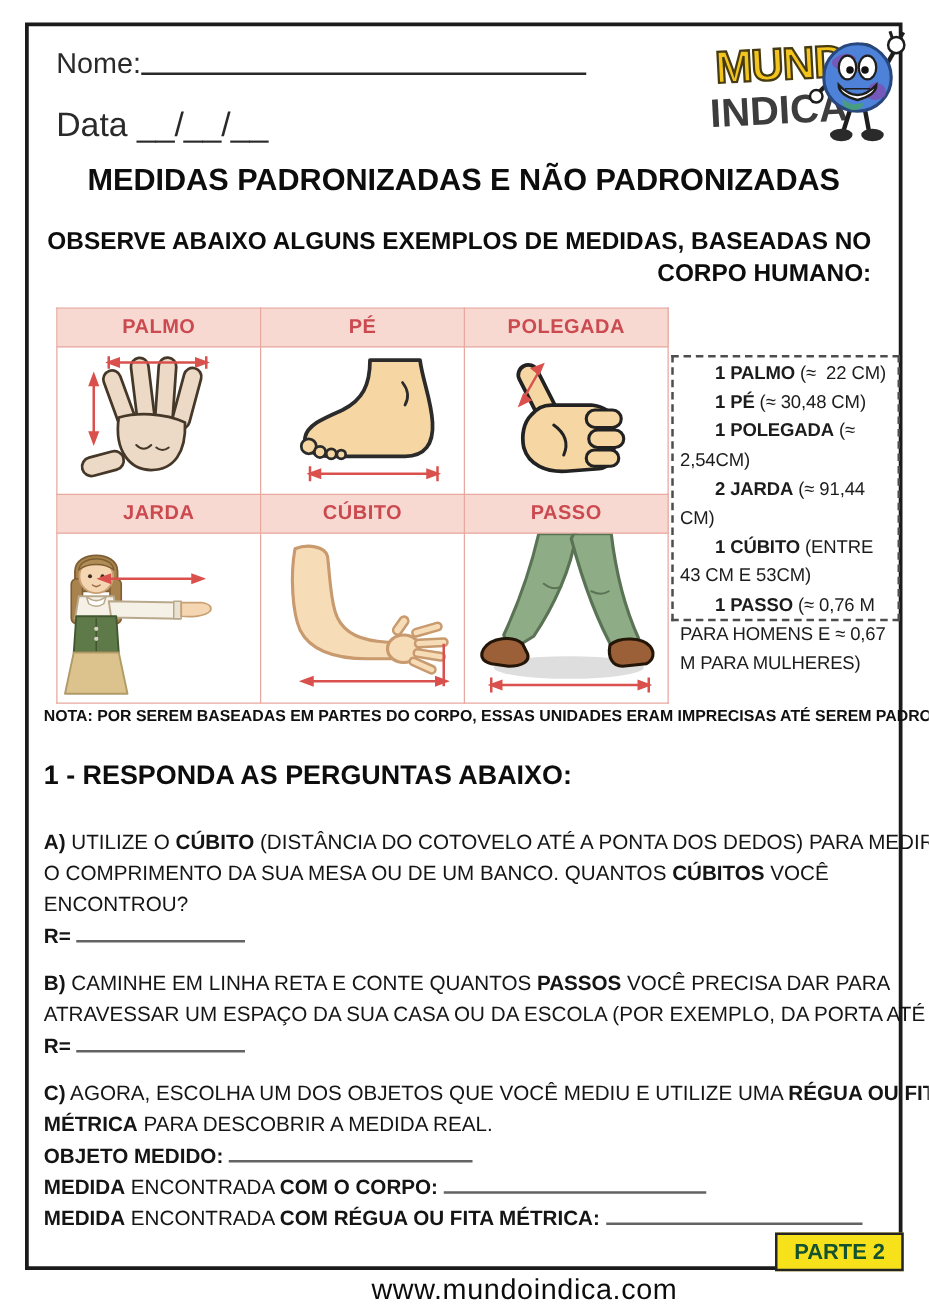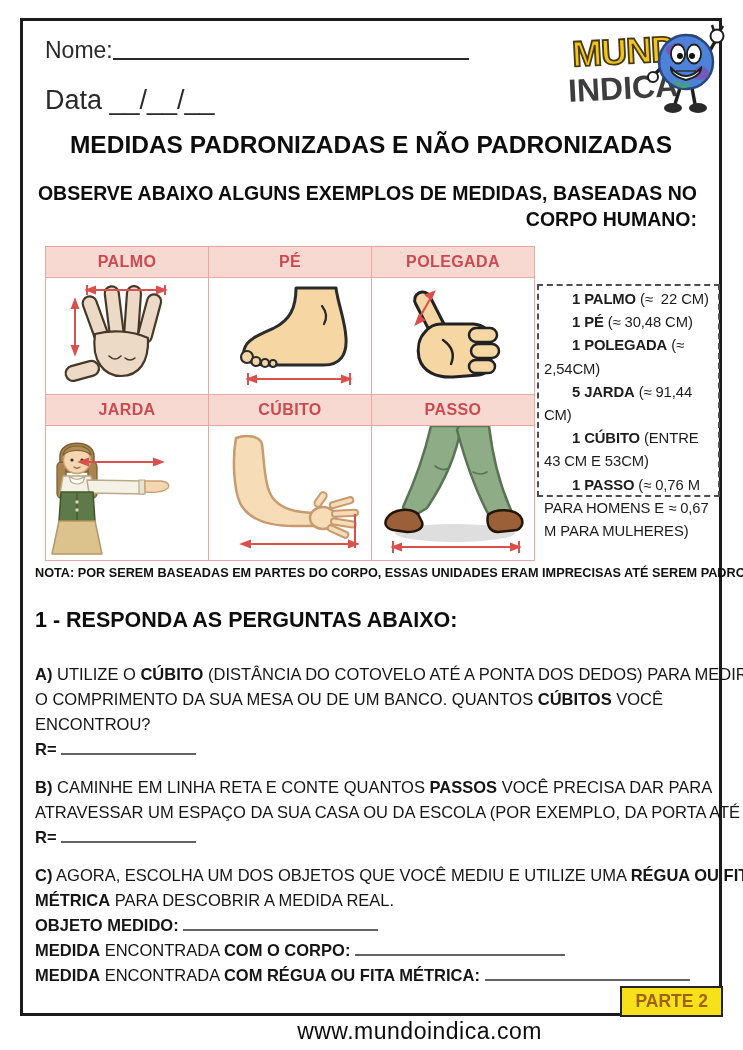--- a/index.html
+++ b/index.html
@@ -45,21 +45,21 @@
   .qblock { margin-bottom:13px; }
   .qline { white-space:pre; }
   .qline b { font-weight:800; }
   .blank { display:inline-block; height:14px; border-bottom:2px solid #636363; }
   .blank.r { width:135px; }
   .blank.c1 { width:195px; }
   .blank.c2 { width:210px; }
   .blank.c3 { width:205px; }
 
   .badge { position:absolute; right:20px; top:986px; padding:3px 13px; background:#f6e11b;
-           border:2.5px solid #242424; font-size:17.5px; font-weight:800; color:#a16207; }
+           border:2.5px solid #242424; font-size:17.5px; font-weight:800; color:#14532d; }
   .footer { position:absolute; left:0; top:1018px; width:743px; text-align:center;
             font-size:23px; color:#0c0c0c; letter-spacing:.5px;margin-left:48px; }
 </style>
 </head>
 <body>
 
 <div id="page">
   <div class="frame"></div>
 
   <div class="name-row">
@@ -242,21 +242,21 @@
         </svg>
       </td>
     </tr>
   </tbody>
     </table>
 
   <div class="refbox">
     <div class="item"><b>1 PALMO</b><span> (≈  22 CM)</span></div>
     <div class="item"><b>1 PÉ</b><span> (≈ 30,48 CM)</span></div>
     <div class="item"><b>1 POLEGADA</b><span> (≈ 2,54CM)</span></div>
-    <div class="item"><b>5 JARDA</b><span> (≈ 91,44 CM)</span></div>
+    <div class="item"><b>2 JARDA</b><span> (≈ 91,44 CM)</span></div>
     <div class="item"><b>1 CÚBITO</b><span> (ENTRE 43 CM E 53CM)</span></div>
     <div class="item"><b>1 PASSO</b><span> (≈ 0,76 M PARA HOMENS E ≈ 0,67 M PARA MULHERES)</span></div>
   </div>
 
   <div class="note">NOTA: POR SEREM BASEADAS EM PARTES DO CORPO, ESSAS UNIDADES ERAM IMPRECISAS ATÉ SEREM PADRONIZADAS.</div>
 
   <div class="qheading">1 - RESPONDA AS PERGUNTAS ABAIXO:</div>
 
   <div class="questions">
     <div class="qblock">

